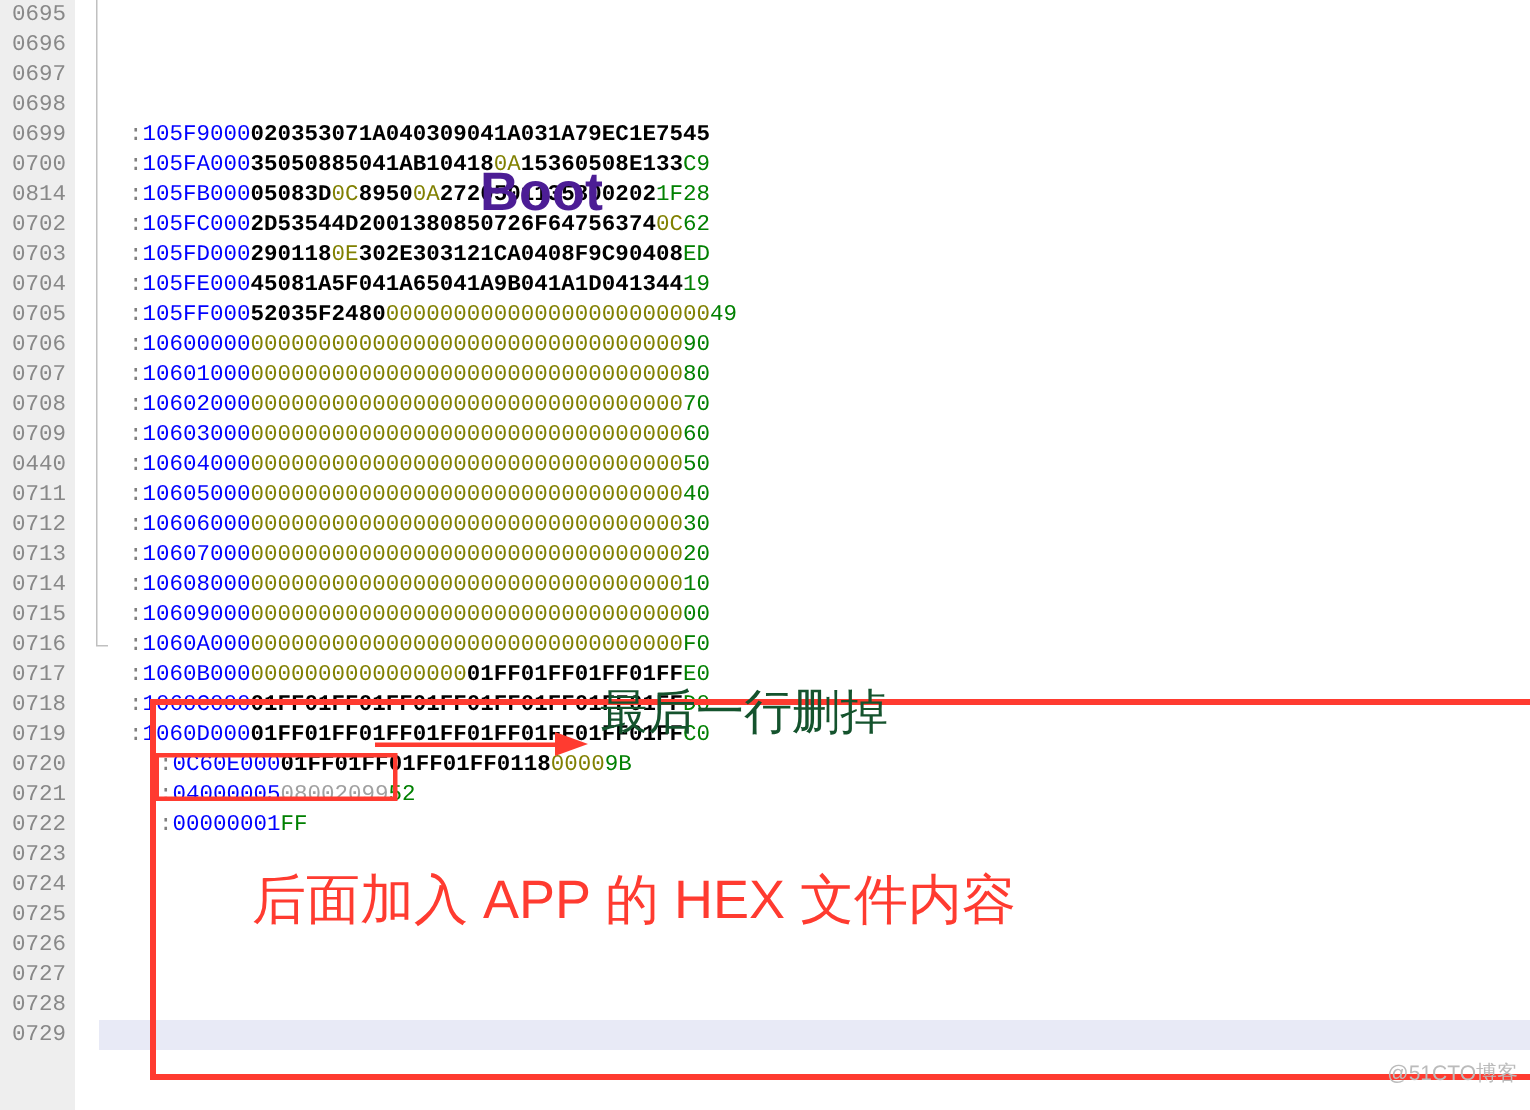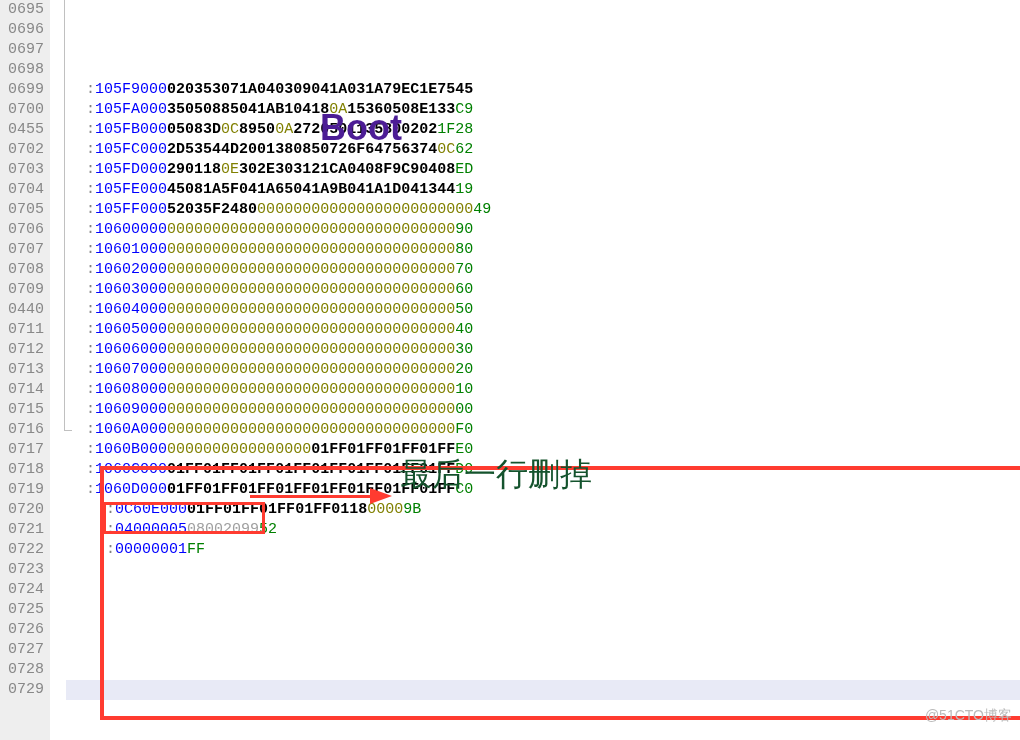--- a/index.html
+++ b/index.html
@@ -45,21 +45,21 @@
 <body>
 
 <div class="editor">
   <div class="gutter" id="gutter">
       <div class="row">0695</div>
       <div class="row">0696</div>
       <div class="row">0697</div>
       <div class="row">0698</div>
       <div class="row">0699</div>
       <div class="row">0700</div>
-      <div class="row">0455</div>
+      <div class="row">0814</div>
       <div class="row">0702</div>
       <div class="row">0703</div>
       <div class="row">0704</div>
       <div class="row">0705</div>
       <div class="row">0706</div>
       <div class="row">0707</div>
       <div class="row">0708</div>
       <div class="row">0709</div>
       <div class="row">0440</div>
       <div class="row">0711</div>
@@ -85,15 +85,16 @@
   <div class="code" id="code"><div class="tree-bar"><div class="tree-v" style="top: 0px; height: 430px;"></div><div class="tree-h" style="top: 430px;"></div></div>
     
     
     <div class="row"><span class="codeline"><span class="colon">:</span><span class="blue">105F9000</span><span class="black">02</span><span class="black">03</span><span class="black">53</span><span class="black">07</span><span class="black">1A</span><span class="black">04</span><span class="black">03</span><span class="black">09</span><span class="black">04</span><span class="black">1A</span><span class="black">03</span><span class="black">1A</span><span class="black">79</span><span class="black">EC</span><span class="black">1E</span><span class="black">75</span><span class="black">45</span><span class="green"></span></span></div><div class="row"><span class="codeline"><span class="colon">:</span><span class="blue">105FA000</span><span class="black">35</span><span class="black">05</span><span class="black">08</span><span class="black">85</span><span class="black">04</span><span class="black">1A</span><span class="black">B1</span><span class="black">04</span><span class="black">18</span><span class="olive">0A</span><span class="black">15</span><span class="black">36</span><span class="black">05</span><span class="black">08</span><span class="black">E1</span><span class="black">33</span><span class="green">C9</span></span></div><div class="row"><span class="codeline"><span class="colon">:</span><span class="blue">105FB000</span><span class="black">05</span><span class="black">08</span><span class="black">3D</span><span class="olive">0C</span><span class="black">89</span><span class="black">50</span><span class="olive">0A</span><span class="black">27</span><span class="black">20</span><span class="black">50</span><span class="black">11</span><span class="black">35</span><span class="black">80</span><span class="black">02</span><span class="black">02</span><span class="green">1F28</span></span></div><div class="row"><span class="codeline"><span class="colon">:</span><span class="blue">105FC000</span><span class="black">2D</span><span class="black">53</span><span class="black">54</span><span class="black">4D</span><span class="black">20</span><span class="black">01</span><span class="black">38</span><span class="black">08</span><span class="black">50</span><span class="black">72</span><span class="black">6F</span><span class="black">64</span><span class="black">75</span><span class="black">63</span><span class="black">74</span><span class="olive">0C</span><span class="green">62</span></span></div><div class="row"><span class="codeline"><span class="colon">:</span><span class="blue">105FD000</span><span class="black">29</span><span class="black">01</span><span class="black">18</span><span class="olive">0E</span><span class="black">30</span><span class="black">2E</span><span class="black">30</span><span class="black">31</span><span class="black">21</span><span class="black">CA</span><span class="black">04</span><span class="black">08</span><span class="black">F9</span><span class="black">C9</span><span class="black">04</span><span class="black">08</span><span class="green">ED</span></span></div><div class="row"><span class="codeline"><span class="colon">:</span><span class="blue">105FE000</span><span class="black">45</span><span class="black">08</span><span class="black">1A</span><span class="black">5F</span><span class="black">04</span><span class="black">1A</span><span class="black">65</span><span class="black">04</span><span class="black">1A</span><span class="black">9B</span><span class="black">04</span><span class="black">1A</span><span class="black">1D</span><span class="black">04</span><span class="black">13</span><span class="black">44</span><span class="green">19</span></span></div><div class="row"><span class="codeline"><span class="colon">:</span><span class="blue">105FF000</span><span class="black">52</span><span class="black">03</span><span class="black">5F</span><span class="black">24</span><span class="black">80</span><span class="olive">00</span><span class="olive">00</span><span class="olive">00</span><span class="olive">00</span><span class="olive">00</span><span class="olive">00</span><span class="olive">00</span><span class="olive">00</span><span class="olive">00</span><span class="olive">00</span><span class="olive">00</span><span class="olive">00</span><span class="green">49</span></span></div><div class="row"><span class="codeline"><span class="colon">:</span><span class="blue">10600000</span><span class="olive">00</span><span class="olive">00</span><span class="olive">00</span><span class="olive">00</span><span class="olive">00</span><span class="olive">00</span><span class="olive">00</span><span class="olive">00</span><span class="olive">00</span><span class="olive">00</span><span class="olive">00</span><span class="olive">00</span><span class="olive">00</span><span class="olive">00</span><span class="olive">00</span><span class="olive">00</span><span class="green">90</span></span></div><div class="row"><span class="codeline"><span class="colon">:</span><span class="blue">10601000</span><span class="olive">00</span><span class="olive">00</span><span class="olive">00</span><span class="olive">00</span><span class="olive">00</span><span class="olive">00</span><span class="olive">00</span><span class="olive">00</span><span class="olive">00</span><span class="olive">00</span><span class="olive">00</span><span class="olive">00</span><span class="olive">00</span><span class="olive">00</span><span class="olive">00</span><span class="olive">00</span><span class="green">80</span></span></div><div class="row"><span class="codeline"><span class="colon">:</span><span class="blue">10602000</span><span class="olive">00</span><span class="olive">00</span><span class="olive">00</span><span class="olive">00</span><span class="olive">00</span><span class="olive">00</span><span class="olive">00</span><span class="olive">00</span><span class="olive">00</span><span class="olive">00</span><span class="olive">00</span><span class="olive">00</span><span class="olive">00</span><span class="olive">00</span><span class="olive">00</span><span class="olive">00</span><span class="green">70</span></span></div><div class="row"><span class="codeline"><span class="colon">:</span><span class="blue">10603000</span><span class="olive">00</span><span class="olive">00</span><span class="olive">00</span><span class="olive">00</span><span class="olive">00</span><span class="olive">00</span><span class="olive">00</span><span class="olive">00</span><span class="olive">00</span><span class="olive">00</span><span class="olive">00</span><span class="olive">00</span><span class="olive">00</span><span class="olive">00</span><span class="olive">00</span><span class="olive">00</span><span class="green">60</span></span></div><div class="row"><span class="codeline"><span class="colon">:</span><span class="blue">10604000</span><span class="olive">00</span><span class="olive">00</span><span class="olive">00</span><span class="olive">00</span><span class="olive">00</span><span class="olive">00</span><span class="olive">00</span><span class="olive">00</span><span class="olive">00</span><span class="olive">00</span><span class="olive">00</span><span class="olive">00</span><span class="olive">00</span><span class="olive">00</span><span class="olive">00</span><span class="olive">00</span><span class="green">50</span></span></div><div class="row"><span class="codeline"><span class="colon">:</span><span class="blue">10605000</span><span class="olive">00</span><span class="olive">00</span><span class="olive">00</span><span class="olive">00</span><span class="olive">00</span><span class="olive">00</span><span class="olive">00</span><span class="olive">00</span><span class="olive">00</span><span class="olive">00</span><span class="olive">00</span><span class="olive">00</span><span class="olive">00</span><span class="olive">00</span><span class="olive">00</span><span class="olive">00</span><span class="green">40</span></span></div><div class="row"><span class="codeline"><span class="colon">:</span><span class="blue">10606000</span><span class="olive">00</span><span class="olive">00</span><span class="olive">00</span><span class="olive">00</span><span class="olive">00</span><span class="olive">00</span><span class="olive">00</span><span class="olive">00</span><span class="olive">00</span><span class="olive">00</span><span class="olive">00</span><span class="olive">00</span><span class="olive">00</span><span class="olive">00</span><span class="olive">00</span><span class="olive">00</span><span class="green">30</span></span></div><div class="row"><span class="codeline"><span class="colon">:</span><span class="blue">10607000</span><span class="olive">00</span><span class="olive">00</span><span class="olive">00</span><span class="olive">00</span><span class="olive">00</span><span class="olive">00</span><span class="olive">00</span><span class="olive">00</span><span class="olive">00</span><span class="olive">00</span><span class="olive">00</span><span class="olive">00</span><span class="olive">00</span><span class="olive">00</span><span class="olive">00</span><span class="olive">00</span><span class="green">20</span></span></div><div class="row"><span class="codeline"><span class="colon">:</span><span class="blue">10608000</span><span class="olive">00</span><span class="olive">00</span><span class="olive">00</span><span class="olive">00</span><span class="olive">00</span><span class="olive">00</span><span class="olive">00</span><span class="olive">00</span><span class="olive">00</span><span class="olive">00</span><span class="olive">00</span><span class="olive">00</span><span class="olive">00</span><span class="olive">00</span><span class="olive">00</span><span class="olive">00</span><span class="green">10</span></span></div><div class="row"><span class="codeline"><span class="colon">:</span><span class="blue">10609000</span><span class="olive">00</span><span class="olive">00</span><span class="olive">00</span><span class="olive">00</span><span class="olive">00</span><span class="olive">00</span><span class="olive">00</span><span class="olive">00</span><span class="olive">00</span><span class="olive">00</span><span class="olive">00</span><span class="olive">00</span><span class="olive">00</span><span class="olive">00</span><span class="olive">00</span><span class="olive">00</span><span class="green">00</span></span></div><div class="row"><span class="codeline"><span class="colon">:</span><span class="blue">1060A000</span><span class="olive">00</span><span class="olive">00</span><span class="olive">00</span><span class="olive">00</span><span class="olive">00</span><span class="olive">00</span><span class="olive">00</span><span class="olive">00</span><span class="olive">00</span><span class="olive">00</span><span class="olive">00</span><span class="olive">00</span><span class="olive">00</span><span class="olive">00</span><span class="olive">00</span><span class="olive">00</span><span class="green">F0</span></span></div><div class="row"><span class="codeline"><span class="colon">:</span><span class="blue">1060B000</span><span class="olive">00</span><span class="olive">00</span><span class="olive">00</span><span class="olive">00</span><span class="olive">00</span><span class="olive">00</span><span class="olive">00</span><span class="olive">00</span><span class="black">01</span><span class="black">FF</span><span class="black">01</span><span class="black">FF</span><span class="black">01</span><span class="black">FF</span><span class="black">01</span><span class="black">FF</span><span class="green">E0</span></span></div><div class="row"><span class="codeline"><span class="colon">:</span><span class="blue">1060C000</span><span class="black">01</span><span class="black">FF</span><span class="black">01</span><span class="black">FF</span><span class="black">01</span><span class="black">FF</span><span class="black">01</span><span class="black">FF</span><span class="black">01</span><span class="black">FF</span><span class="black">01</span><span class="black">FF</span><span class="black">01</span><span class="black">FF</span><span class="black">01</span><span class="black">FF</span><span class="green">D0</span></span></div><div class="row"><span class="codeline"><span class="colon">:</span><span class="blue">1060D000</span><span class="black">01</span><span class="black">FF</span><span class="black">01</span><span class="black">FF</span><span class="black">01</span><span class="black">FF</span><span class="black">01</span><span class="black">FF</span><span class="black">01</span><span class="black">FF</span><span class="black">01</span><span class="black">FF</span><span class="black">01</span><span class="black">FF</span><span class="black">01</span><span class="black">FF</span><span class="green">C0</span></span></div><div class="row"><span class="codeline noindent"><span class="colon">:</span><span class="blue">0C60E000</span><span class="black">01</span><span class="black">FF</span><span class="black">01</span><span class="black">FF</span><span class="black">01</span><span class="black">FF</span><span class="black">01</span><span class="black">FF</span><span class="black">01</span><span class="black">18</span><span class="olive">00</span><span class="olive">00</span><span class="green">9B</span></span></div><div class="row"><span class="codeline noindent"><span class="gray"><span class="colon">:</span><span class="blue">04000005</span>08002099<span class="green">52</span></span></span></div><div class="row"><span class="codeline noindent"><span class="colon">:</span><span class="blue">00000001</span><span class="green">FF</span></span></div><div class="row"><span class="codeline">&nbsp;</span></div><div class="row"><span class="codeline">&nbsp;</span></div><div class="row"><span class="codeline">&nbsp;</span></div><div class="row"><span class="codeline">&nbsp;</span></div><div class="row"><span class="codeline">&nbsp;</span></div><div class="row"><span class="codeline">&nbsp;</span></div><div class="row hl"><span class="codeline">&nbsp;</span></div><div class="row"><span class="codeline">&nbsp;</span></div><div class="row"><span class="codeline">&nbsp;</span></div><div class="overlay ann-boot">Boot</div>
     <div class="overlay ann-box-big"></div>
     <div class="overlay ann-box-small"></div>
     <div class="overlay arrow">
       <div class="arrow-line"></div><div class="arrow-head"></div>
     </div>
     <div class="overlay ann-text1">最后一行删掉</div>
+    <div class="overlay ann-text2">后面加入 APP 的 HEX 文件内容</div>
     <div class="watermark">@51CTO博客</div>
   </div>
 </div>
 
 </body></html>

